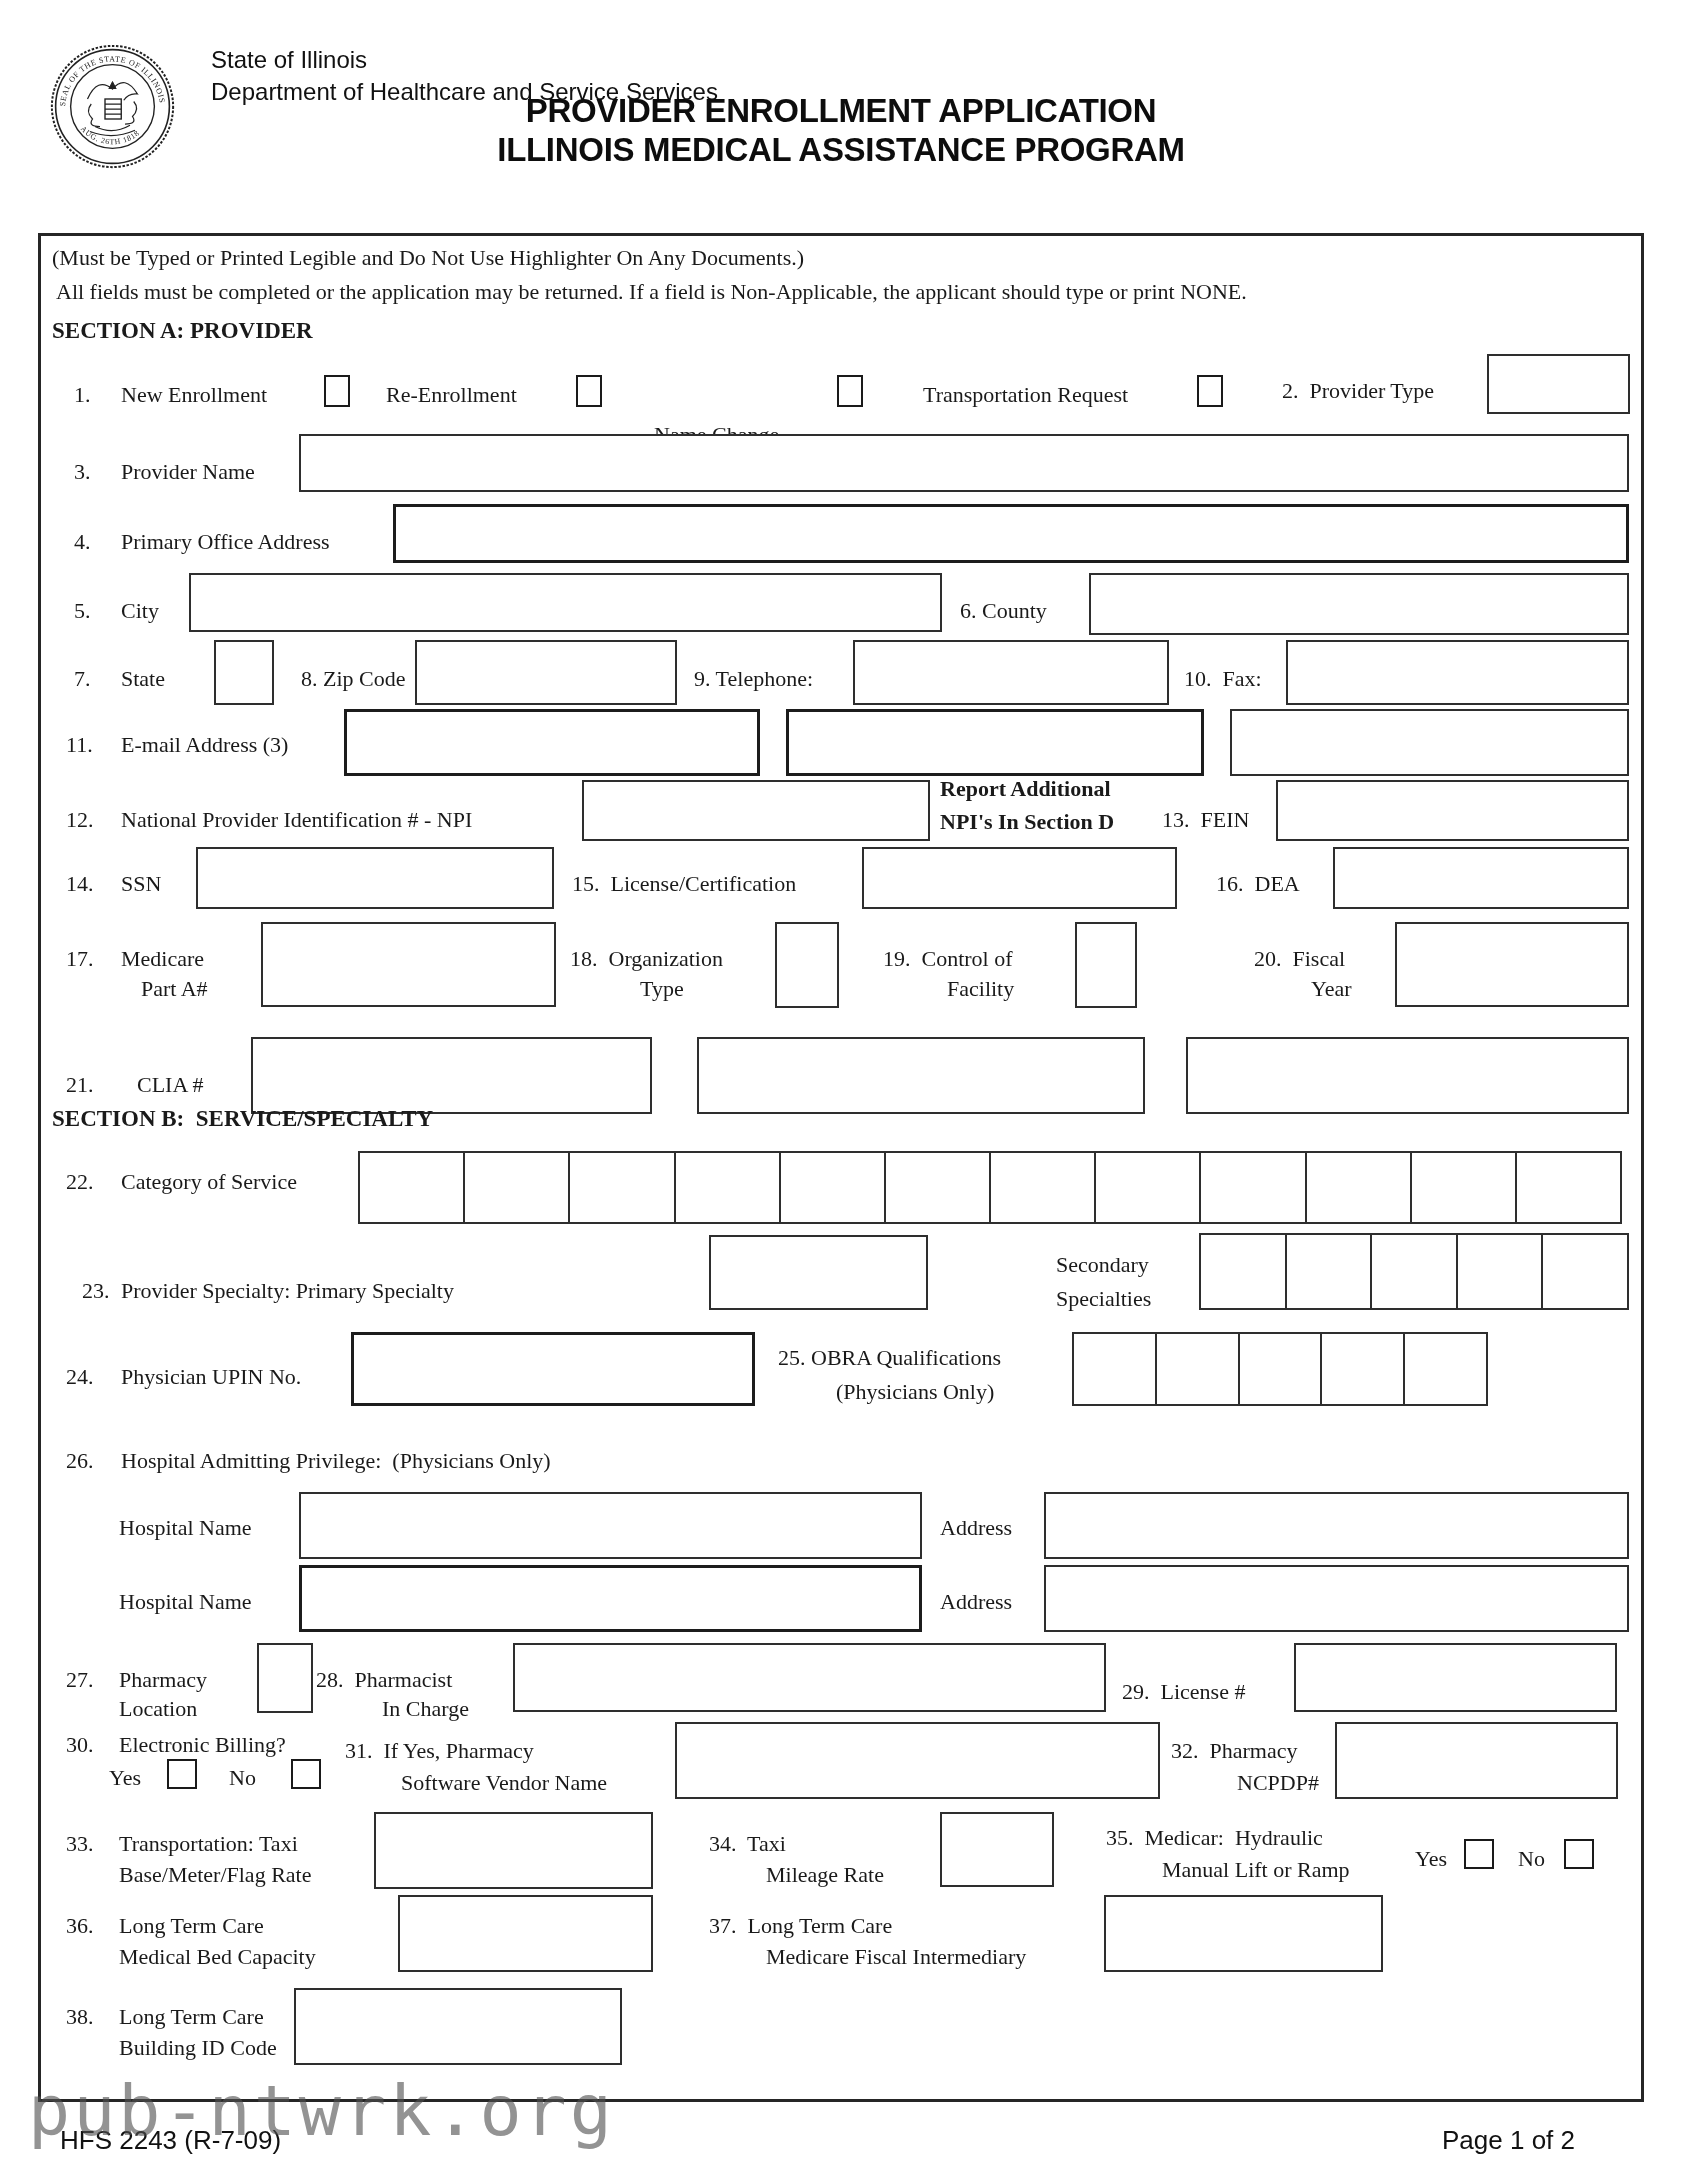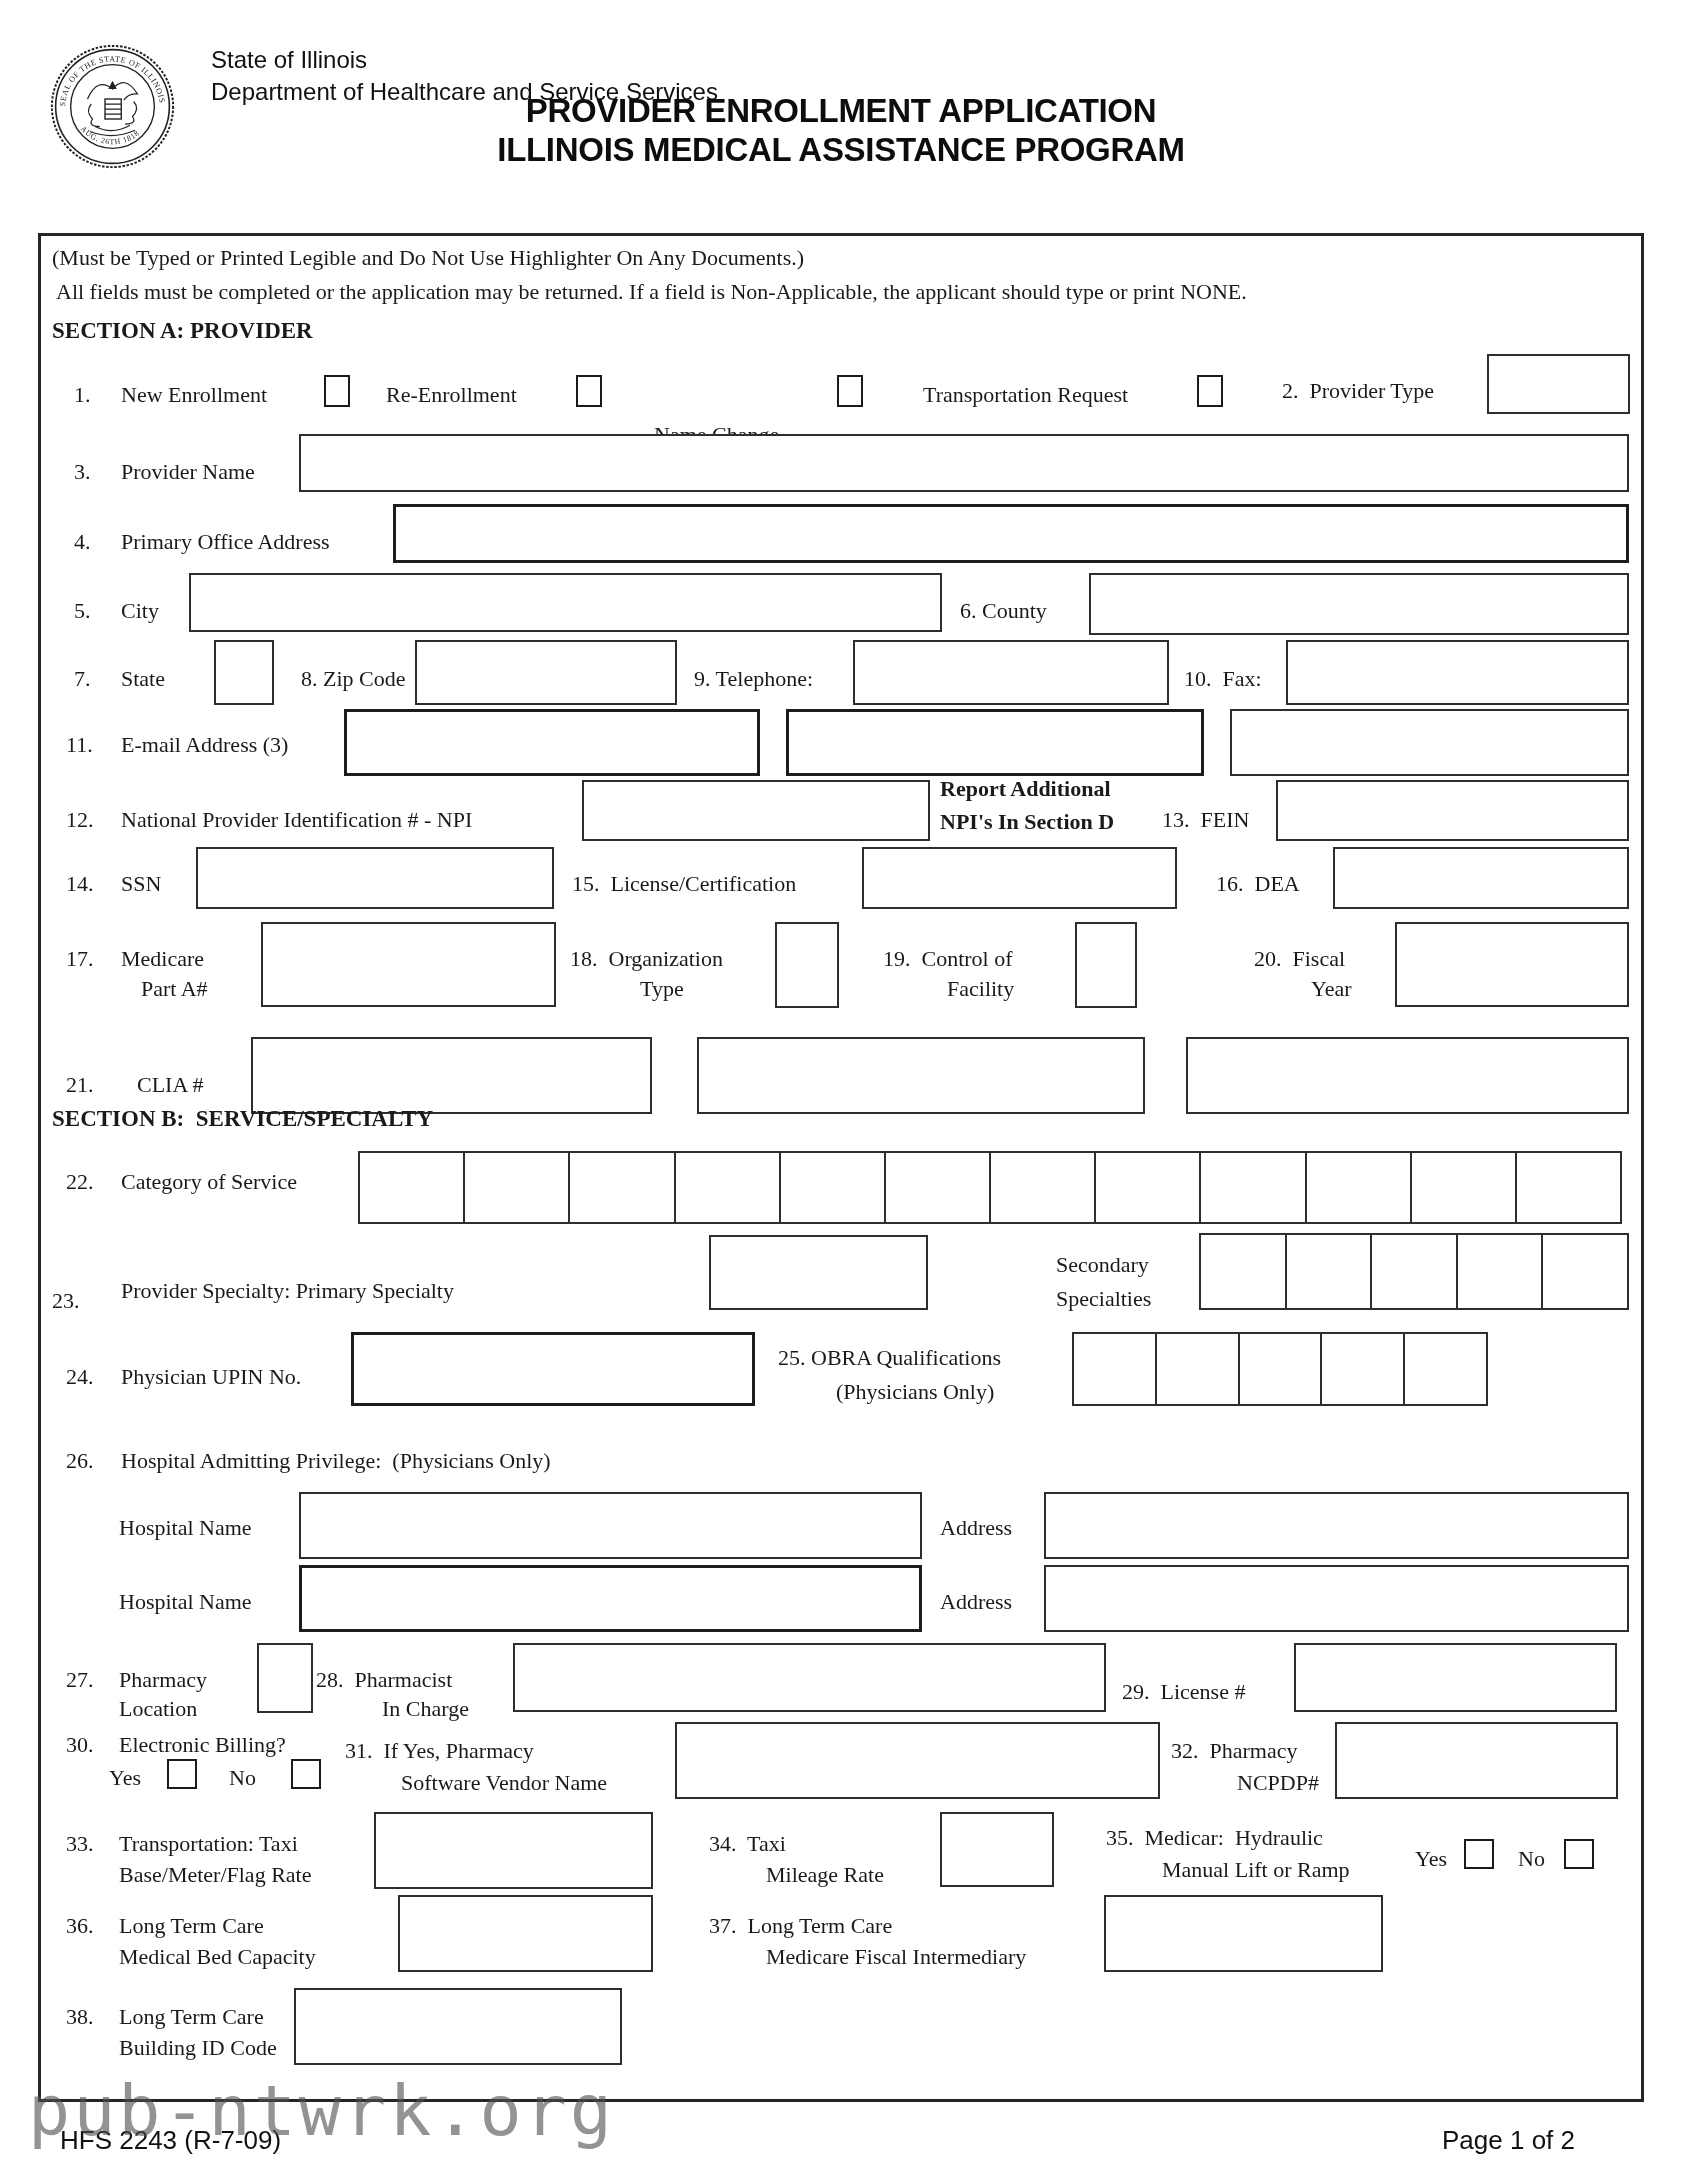--- a/index.html
+++ b/index.html
@@ -163,21 +163,21 @@
     <div></div>
     <div></div>
     <div></div>
     <div></div>
     <div></div>
     <div></div>
     <div></div>
     <div></div>
   </div>
 
-  <div class="lbl" style="left:52px;top:1278px;margin-top:10px;">23.</div>
+  <div class="lbl" style="left:82px;top:1278px;">23.</div>
   <div class="lbl" style="left:121px;top:1278px;">Provider Specialty: Primary Specialty</div>
   <input class="box" style="left: 709px; top: 1235px; width: 219px; height: 75px;" value="">
   <div class="lbl" style="left:1056px;top:1252px;">Secondary</div>
   <div class="lbl" style="left:1056px;top:1286px;">Specialties</div>
   <div class="grid" style="left:1199px;top:1233px;width:430px;height:77px;">
     <div></div>
     <div></div>
     <div></div>
     <div></div>
     <div></div>

